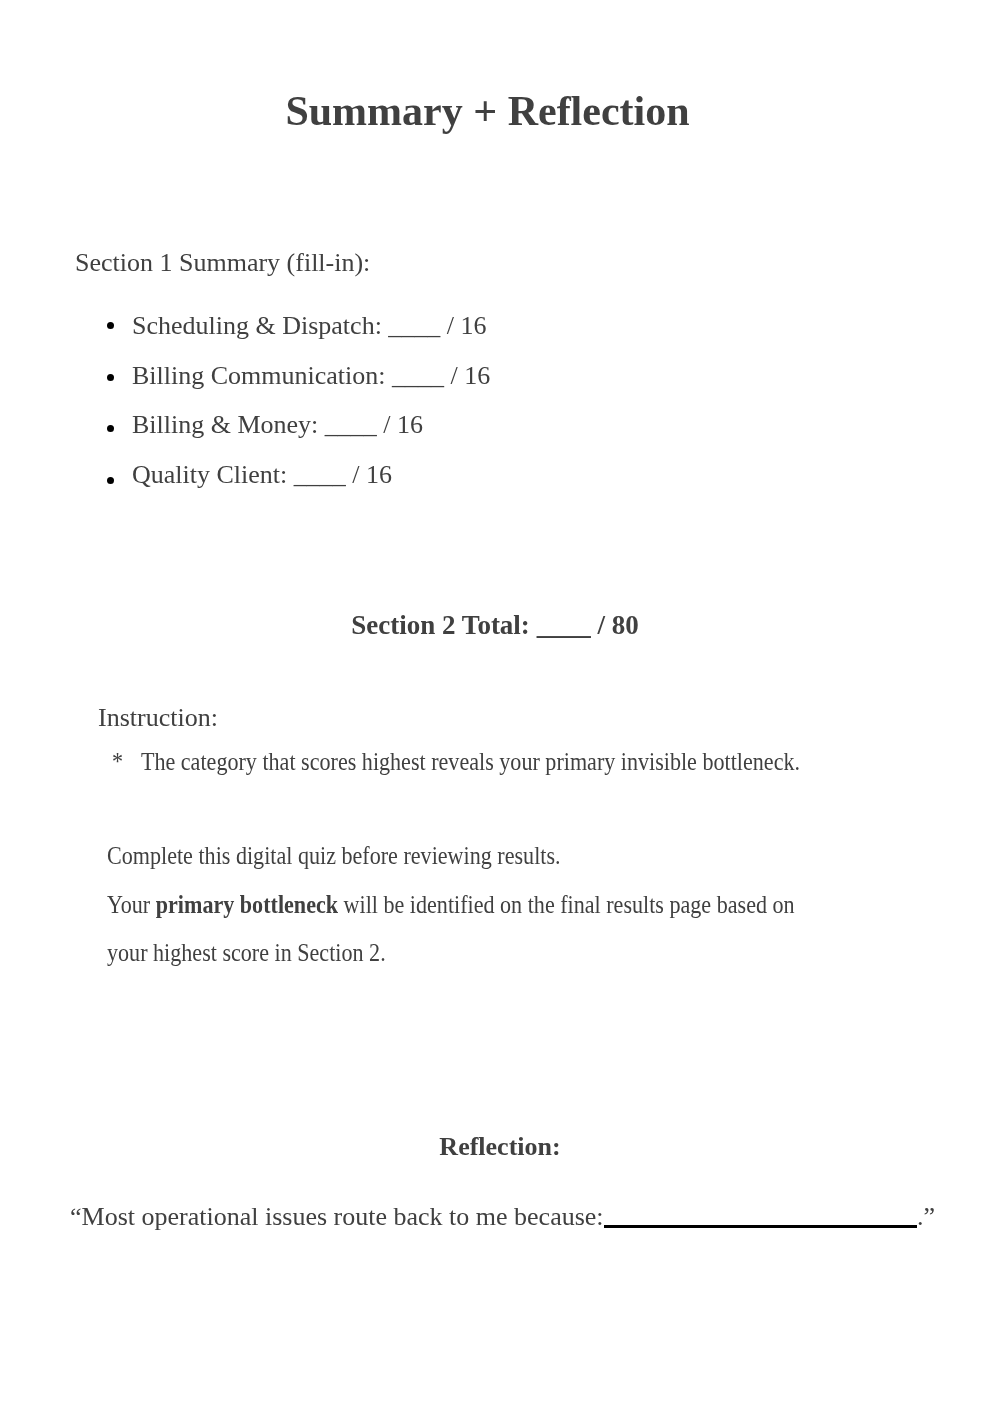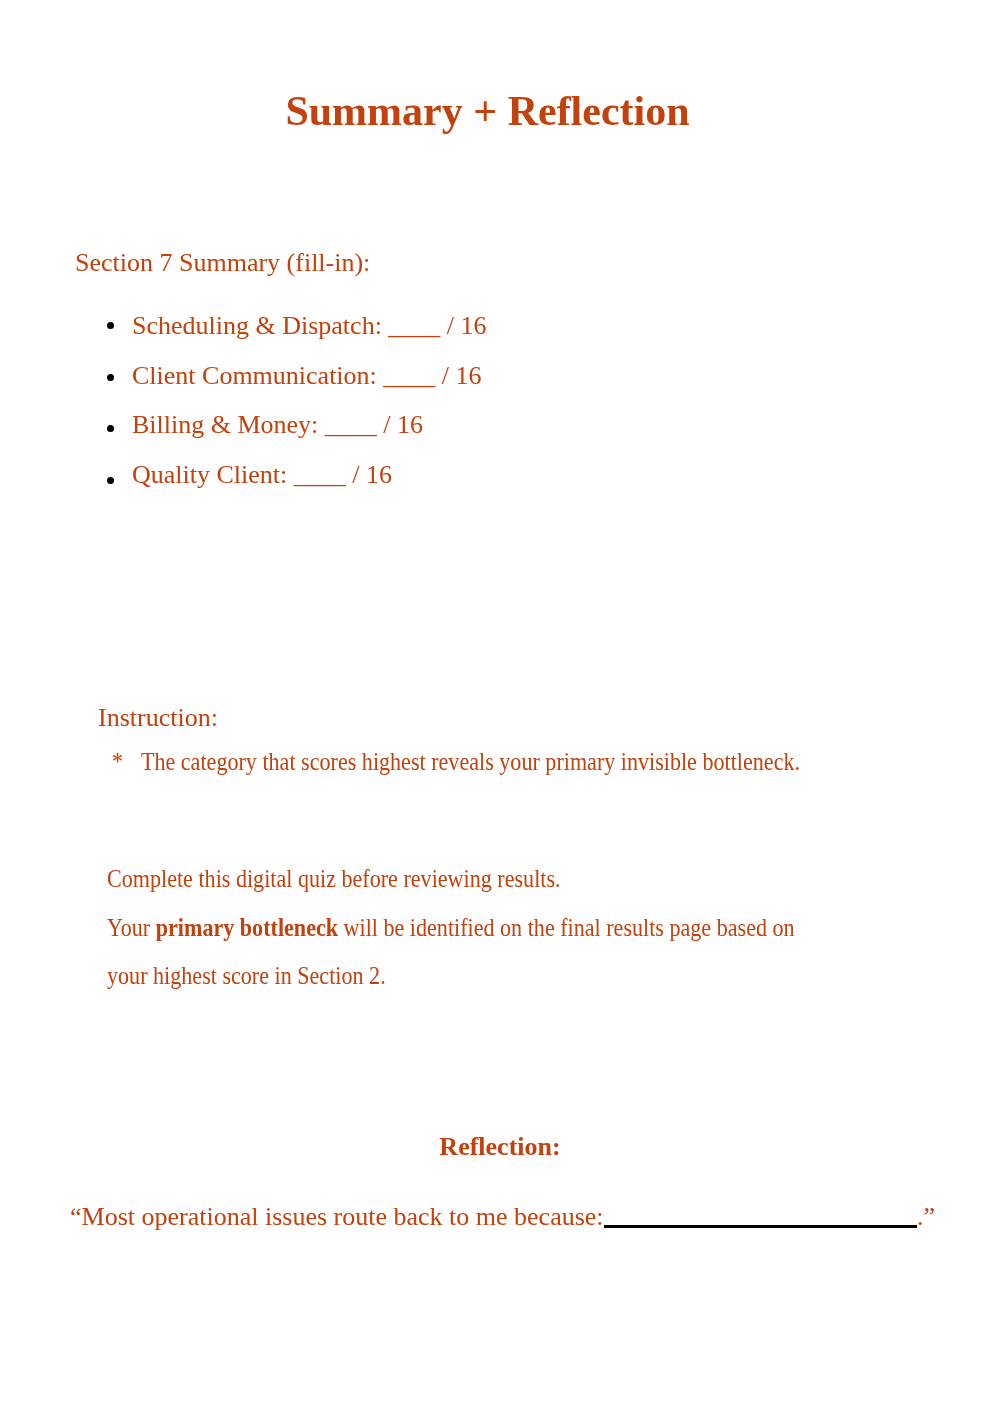--- a/index.html
+++ b/index.html
@@ -2,21 +2,21 @@
 <html><head>
 <meta charset="utf-8">
 <style>
   * { box-sizing: border-box; }
   html, body { margin: 0; padding: 0; background: #ffffff; }
   .page {
     position: relative;
     width: 1000px;
     height: 1414px;
     background: #ffffff;
-    color: #c2410c;
+    color: #404040;
     font-family: "Liberation Serif", serif;
     overflow: hidden;
   }
 
   .title {
     position: absolute;
     top: 88px;
     left: 0;
     width: 975px;
     margin: 0;
@@ -88,21 +88,21 @@
     font-size: 26px;
     line-height: 27px;
     white-space: nowrap;
     transform: scaleX(0.85);
     transform-origin: 0 50%;
   }
   .instr-item .marker { display: inline-block; margin-right: 15px; }
 
   .note {
     position: absolute;
-    top: 855px;
+    top: 832px;
     left: 107px;
     font-size: 26px;
   }
   .note-line {
     line-height: 48.5px;
     height: 48.5px;
     white-space: nowrap;
     transform: scaleX(0.85);
     transform-origin: 0 50%;
   }
@@ -140,45 +140,50 @@
     align-self: stretch;
   }
 </style>
 </head>
 <body>
 
 <div class="page">
 
   <h1 class="title">Summary + Reflection</h1>
 
-  <div class="summary-heading">Section 7 Summary (fill-in):</div>
+  <div class="summary-heading">Section 1 Summary (fill-in):</div>
 
   <ul class="summary-list">
     <li>
       <span>Scheduling &amp; Dispatch:</span>
       <span>____</span>
       <span>/ 16</span>
     </li>
     <li>
-      <span>Client Communication:</span>
+      <span>Billing Communication:</span>
       <span>____</span>
       <span>/ 16</span>
     </li>
     <li>
       <span>Billing &amp; Money:</span>
       <span>____</span>
       <span>/ 16</span>
     </li>
     <li>
       <span>Quality Client:</span>
       <span>____</span>
       <span>/ 16</span>
     </li>
   </ul>
 
+  <div class="total-line">
+    <span>Section 2 Total:</span>
+    <span>____</span>
+    <span>/ 80</span>
+  </div>
 
   <div class="instr-heading">Instruction:</div>
 
   <div class="instr-item">
     <span class="marker">*</span>
     <span>The category that scores highest reveals your primary invisible bottleneck.</span>
   </div>
 
   <div class="note">
     <div class="note-line">Complete this digital quiz before reviewing results.</div>

